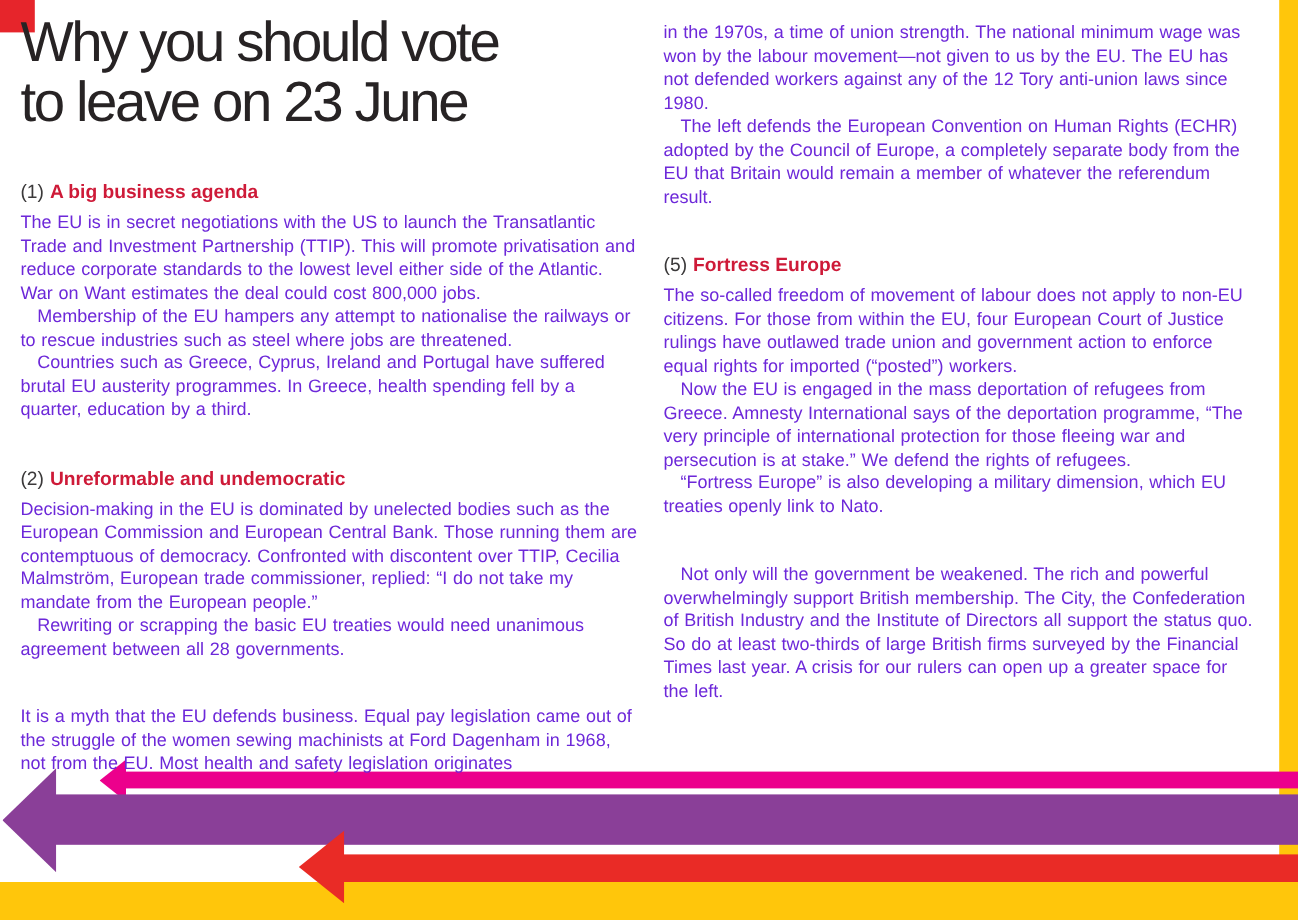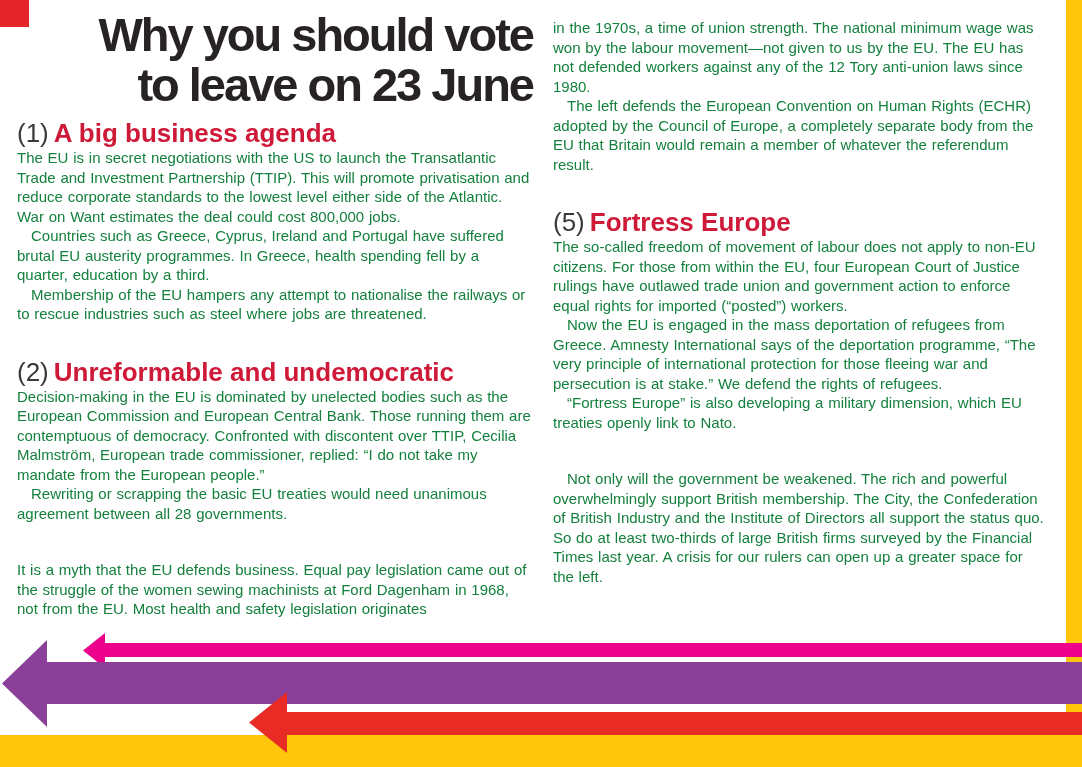--- a/index.html
+++ b/index.html
@@ -10,30 +10,30 @@
     font-family:"Liberation Sans", sans-serif;
   }
   .abs { position:absolute; }
 
   
   .col { position:absolute; z-index:6; }
   .col-left  { left:17px;  top:10px; width:516px; }
   .col-right { left:553px; top:18px; width:494px; }
 
   .page-title {
-    font-size:47px; font-weight:700; line-height:50px;
-    letter-spacing:-2px; color:#272324; margin-bottom:12px;text-align:right;
+    font-size:47px; font-weight:400; line-height:50px;
+    letter-spacing:-2px; color:#272324; margin-bottom:40px;
   }
   .section { margin-top:37px; }
-  .sec-head { font-size:26px; line-height:22px; margin-bottom:4px; white-space:nowrap; }
+  .sec-head { font-size:16px; line-height:22px; margin-bottom:4px; white-space:nowrap; }
   .sec-num  { color:#3b393a; font-weight:400; padding-right:5px; }
   .sec-title{ color:#ce1a38; font-weight:700; }
 
   .para {
-    font-size:15px; line-height:19.5px; color:#15803d;
+    font-size:15px; line-height:19.5px; color:#6d28d9;
     word-spacing:0.04em;
   }
   .indent { text-indent:14px; }
 
   
   .corner-mark { left:0; top:0; width:29px; height:27px; background:#e6252b; z-index:4; }
 
   .strip-right { left:1066px; top:0; width:16px; height:767px; background:#ffc60b; z-index:1; }
   .bar-bottom  { left:0; top:735px; width:1082px; height:32px; background:#ffc60b; z-index:1; }
 
@@ -79,22 +79,22 @@
     <h1 class="page-title">
       <span>Why you should vote</span><br>
       <span>to leave on 23 June</span>
     </h1>
 
     <div class="section" style="margin-top:0">
       <div class="sec-head">
         <span class="sec-num">(1)</span><span class="sec-title">A big business agenda</span>
       </div>
       <p class="para">The EU is in secret negotiations with the US to launch the Transatlantic Trade and Investment Partnership (TTIP). This will promote privatisation and reduce corporate standards to the lowest level either side of the Atlantic. War on Want estimates the deal could cost 800,000 jobs.</p>
+      <p class="para indent">Membership of the EU hampers any attempt to nationalise the railways or to rescue industries such as steel where jobs are threatened.</p>
       <p class="para indent">Countries such as Greece, Cyprus, Ireland and Portugal have suffered brutal EU austerity programmes. In Greece, health spending fell by a quarter, education by a third.</p>
-      <p class="para indent">Membership of the EU hampers any attempt to nationalise the railways or to rescue industries such as steel where jobs are threatened.</p>
     </div>
 
     <div class="section">
       <div class="sec-head">
         <span class="sec-num">(2)</span><span class="sec-title">Unreformable and undemocratic</span>
       </div>
       <p class="para">Decision-making in the EU is dominated by unelected bodies such as the European Commission and European Central Bank. Those running them are contemptuous of democracy. Confronted with discontent over TTIP, Cecilia Malmström, European trade commissioner, replied: “I do not take my mandate from the European people.”</p>
       <p class="para indent">Rewriting or scrapping the basic EU treaties would need unanimous agreement between all 28 governments.</p>
     </div>
 

